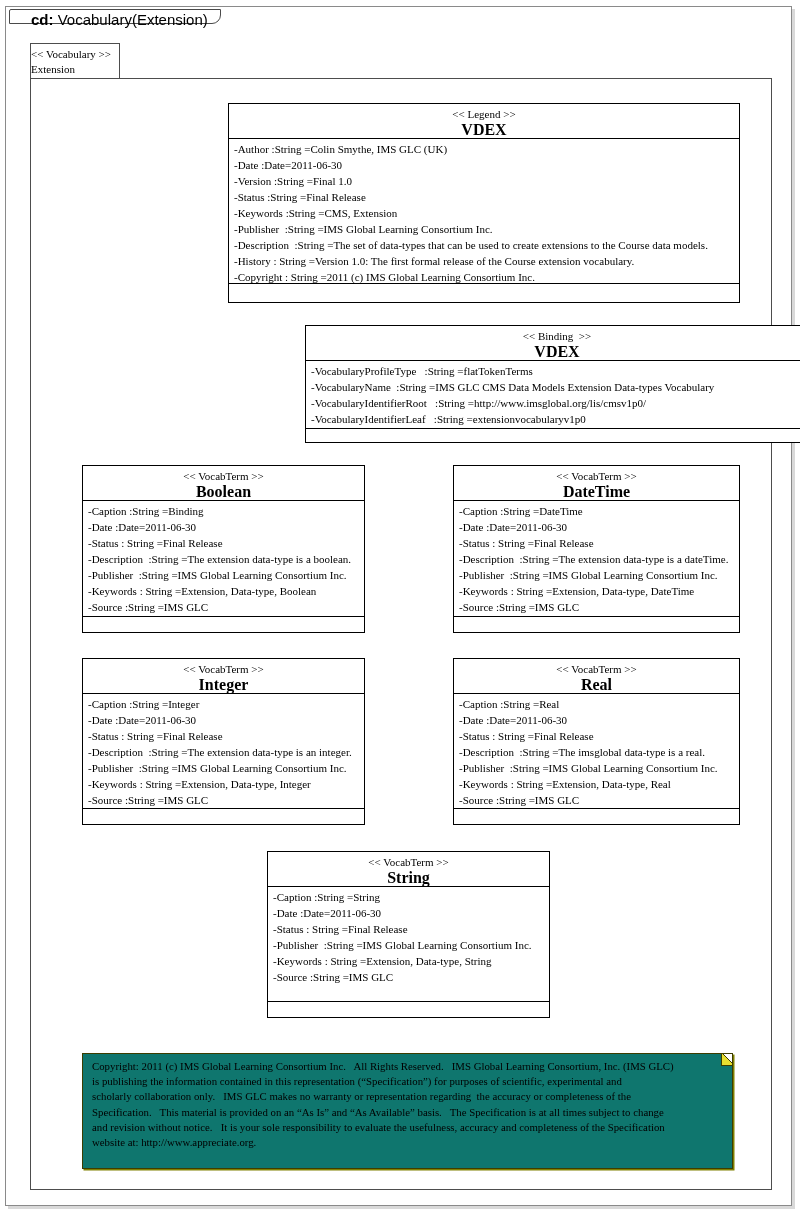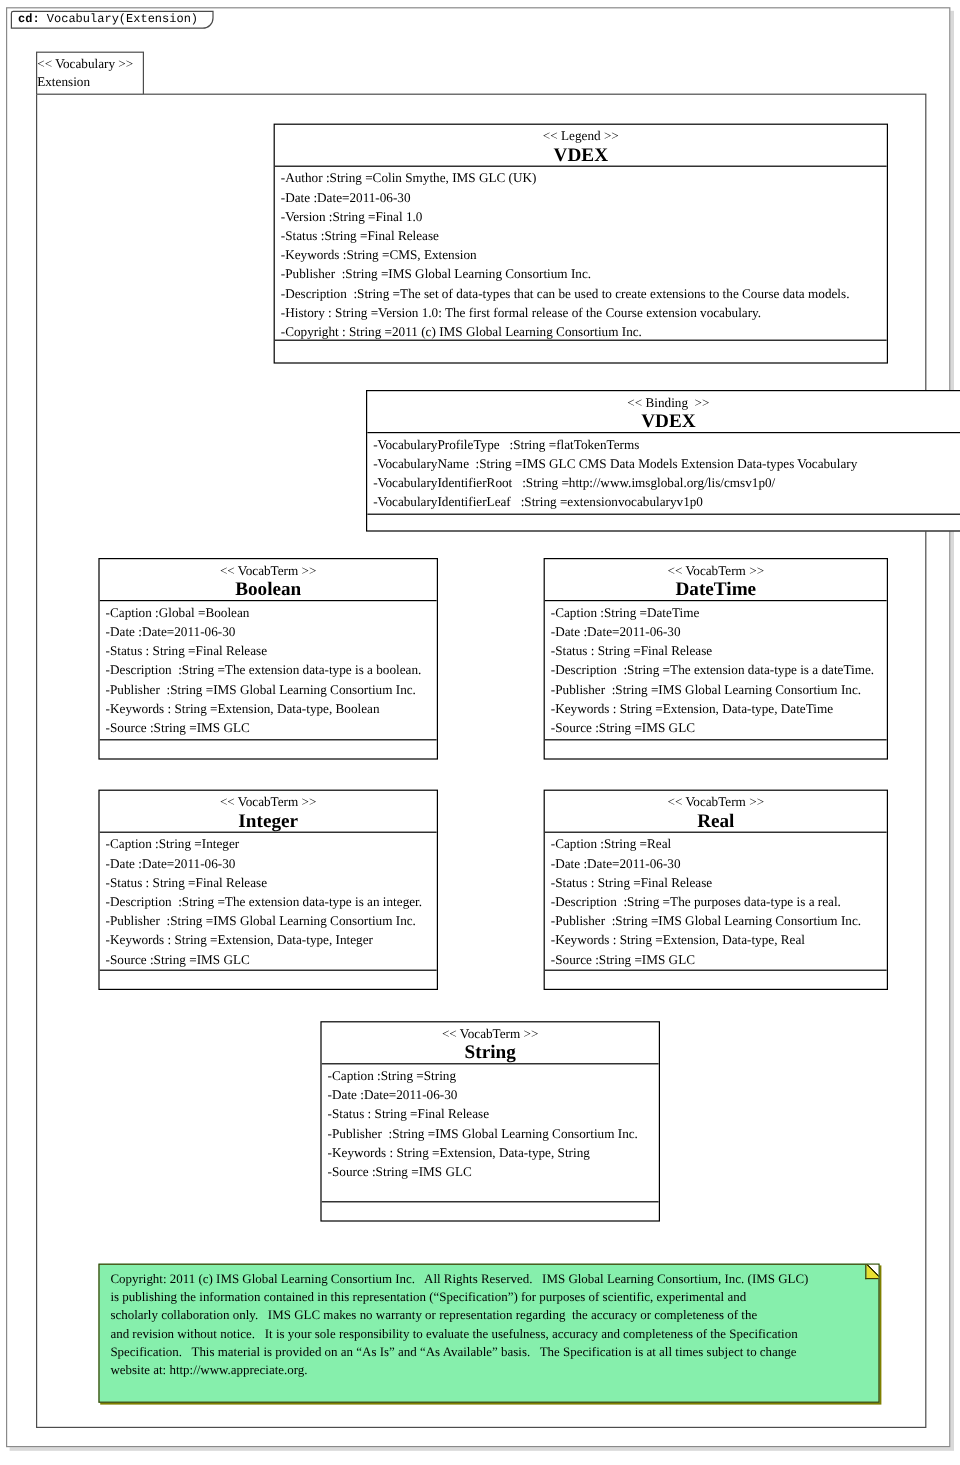--- a/index.html
+++ b/index.html
@@ -5,24 +5,24 @@
   * { margin:0; padding:0; box-sizing:border-box; }
   html,body { background:#ffffff; }
   body { font-family:"Liberation Serif", serif; color:#000; }
   .page { position:relative; width:800px; height:1221px; background:#fff; overflow:hidden; }
 
   
   .outer-frame { position:absolute; left:5px; top:6px; width:787px; height:1200px;
     border:1px solid #8a8a8a; box-shadow:3px 3px 0 #d9d9d9; background:#fff; }
 
   
-  .diagram-tab { position:absolute; left:9px; top:9px; height:15px; padding:1px 12px 0 5px;
+  .diagram-tab { position:absolute; left:9px; top:9px; height:15px; padding:1px 12px 0 21px;
     background:#fff; border:1px solid #4a4a4a; border-top-left-radius:2px;
-    border-bottom-right-radius:9px; font-family:Liberation Mono, monospace;
-    font-size:10px; white-space:pre; z-index:5; }
+    border-bottom-right-radius:9px; font-family:Liberation Sans, sans-serif;
+    font-size:15px; white-space:pre; z-index:5; }
   .diagram-tab b { font-weight:bold; }
 
   
   .pkg-tab { position:absolute; left:30px; top:43px; width:90px; height:36px;
     border:1px solid #4d4d4d; background:#fff; text-align:left; font-size:11px;
     line-height:15px; padding-top:3px; z-index:3; }
   .pkg-body { position:absolute; left:30px; top:78px; width:742px; height:1112px;
     border:1px solid #4d4d4d; background:#fff; }
 
   
@@ -40,21 +40,21 @@
   .box-binding  { left:305px; top:325px;  width:504px; height:118px;justify-content:flex-end; }
   .box-binding  .uml-ops { flex-basis:14px; }
   .box-boolean  { left:82px;  top:465px;  width:283px; height:168px; }
   .box-datetime { left:453px; top:465px;  width:287px; height:168px; }
   .box-integer  { left:82px;  top:658px;  width:283px; height:167px; }
   .box-real     { left:453px; top:658px;  width:287px; height:167px; }
   .box-string   { left:267px; top:851px;  width:283px; height:167px; }
 
   
   .note { position:absolute; left:82px; top:1053px; width:651px; height:116px;
-    background:#86efac; border:1.5px solid #3d3d00; box-shadow:1.5px 1.5px 0 #808000;
+    background:#0f766e; border:1.5px solid #3d3d00; box-shadow:1.5px 1.5px 0 #808000;
     padding:5px 8px 0 9px; overflow:hidden; }
   .note-line { font-size:10.8px; line-height:15.2px; white-space:pre; }
   .note-fold { position:absolute; right:-1.5px; top:-1.5px; width:13px; height:13px;
     background:linear-gradient(to bottom left, #ffffff 0 46%, #3d3d00 46% 54%, #e8df30 54% 100%);
     border-left:1px solid #3d3d00; border-bottom:1px solid #3d3d00; }
 </style>
 </head>
 <body>
 
 <div class="page">
@@ -101,21 +101,21 @@
       </div>
     <div class="uml-ops"></div>
   </div>
 
   <div class="uml-class box-boolean">
     <div class="uml-head">
       <div class="stereo">&lt;&lt; VocabTerm &gt;&gt;</div>
       <div class="cname">Boolean</div>
     </div>
     <div class="uml-attrs">
-        <div class="attr">-Caption :Global =Boolean</div>
+        <div class="attr">-Caption :String =Binding</div>
         <div class="attr">-Date :Date=2011-06-30</div>
         <div class="attr">-Status : String =Final Release</div>
         <div class="attr">-Description  :String =The extension data-type is a boolean.</div>
         <div class="attr">-Publisher  :String =IMS Global Learning Consortium Inc.</div>
         <div class="attr">-Keywords : String =Extension, Data-type, Boolean</div>
         <div class="attr">-Source :String =IMS GLC</div>
       </div>
     <div class="uml-ops"></div>
   </div>
 
@@ -155,21 +155,21 @@
 
   <div class="uml-class box-real">
     <div class="uml-head">
       <div class="stereo">&lt;&lt; VocabTerm &gt;&gt;</div>
       <div class="cname">Real</div>
     </div>
     <div class="uml-attrs">
         <div class="attr">-Caption :String =Real</div>
         <div class="attr">-Date :Date=2011-06-30</div>
         <div class="attr">-Status : String =Final Release</div>
-        <div class="attr">-Description  :String =The purposes data-type is a real.</div>
+        <div class="attr">-Description  :String =The imsglobal data-type is a real.</div>
         <div class="attr">-Publisher  :String =IMS Global Learning Consortium Inc.</div>
         <div class="attr">-Keywords : String =Extension, Data-type, Real</div>
         <div class="attr">-Source :String =IMS GLC</div>
       </div>
     <div class="uml-ops"></div>
   </div>
 
   <div class="uml-class box-string">
     <div class="uml-head">
       <div class="stereo">&lt;&lt; VocabTerm &gt;&gt;</div>
@@ -185,19 +185,19 @@
       </div>
     <div class="uml-ops"></div>
   </div>
 
   <div class="note">
     <div class="note-fold"></div>
     <div>
         <div class="note-line">Copyright: 2011 (c) IMS Global Learning Consortium Inc.   All Rights Reserved.   IMS Global Learning Consortium, Inc. (IMS GLC)</div>
         <div class="note-line">is publishing the information contained in this representation (“Specification”) for purposes of scientific, experimental and</div>
         <div class="note-line">scholarly collaboration only.   IMS GLC makes no warranty or representation regarding  the accuracy or completeness of the</div>
+        <div class="note-line">Specification.   This material is provided on an “As Is” and “As Available” basis.   The Specification is at all times subject to change</div>
         <div class="note-line">and revision without notice.   It is your sole responsibility to evaluate the usefulness, accuracy and completeness of the Specification</div>
-        <div class="note-line">Specification.   This material is provided on an “As Is” and “As Available” basis.   The Specification is at all times subject to change</div>
         <div class="note-line">website at: http://www.appreciate.org.</div>
       </div>
   </div>
 
 </div>
 
 </body></html>

